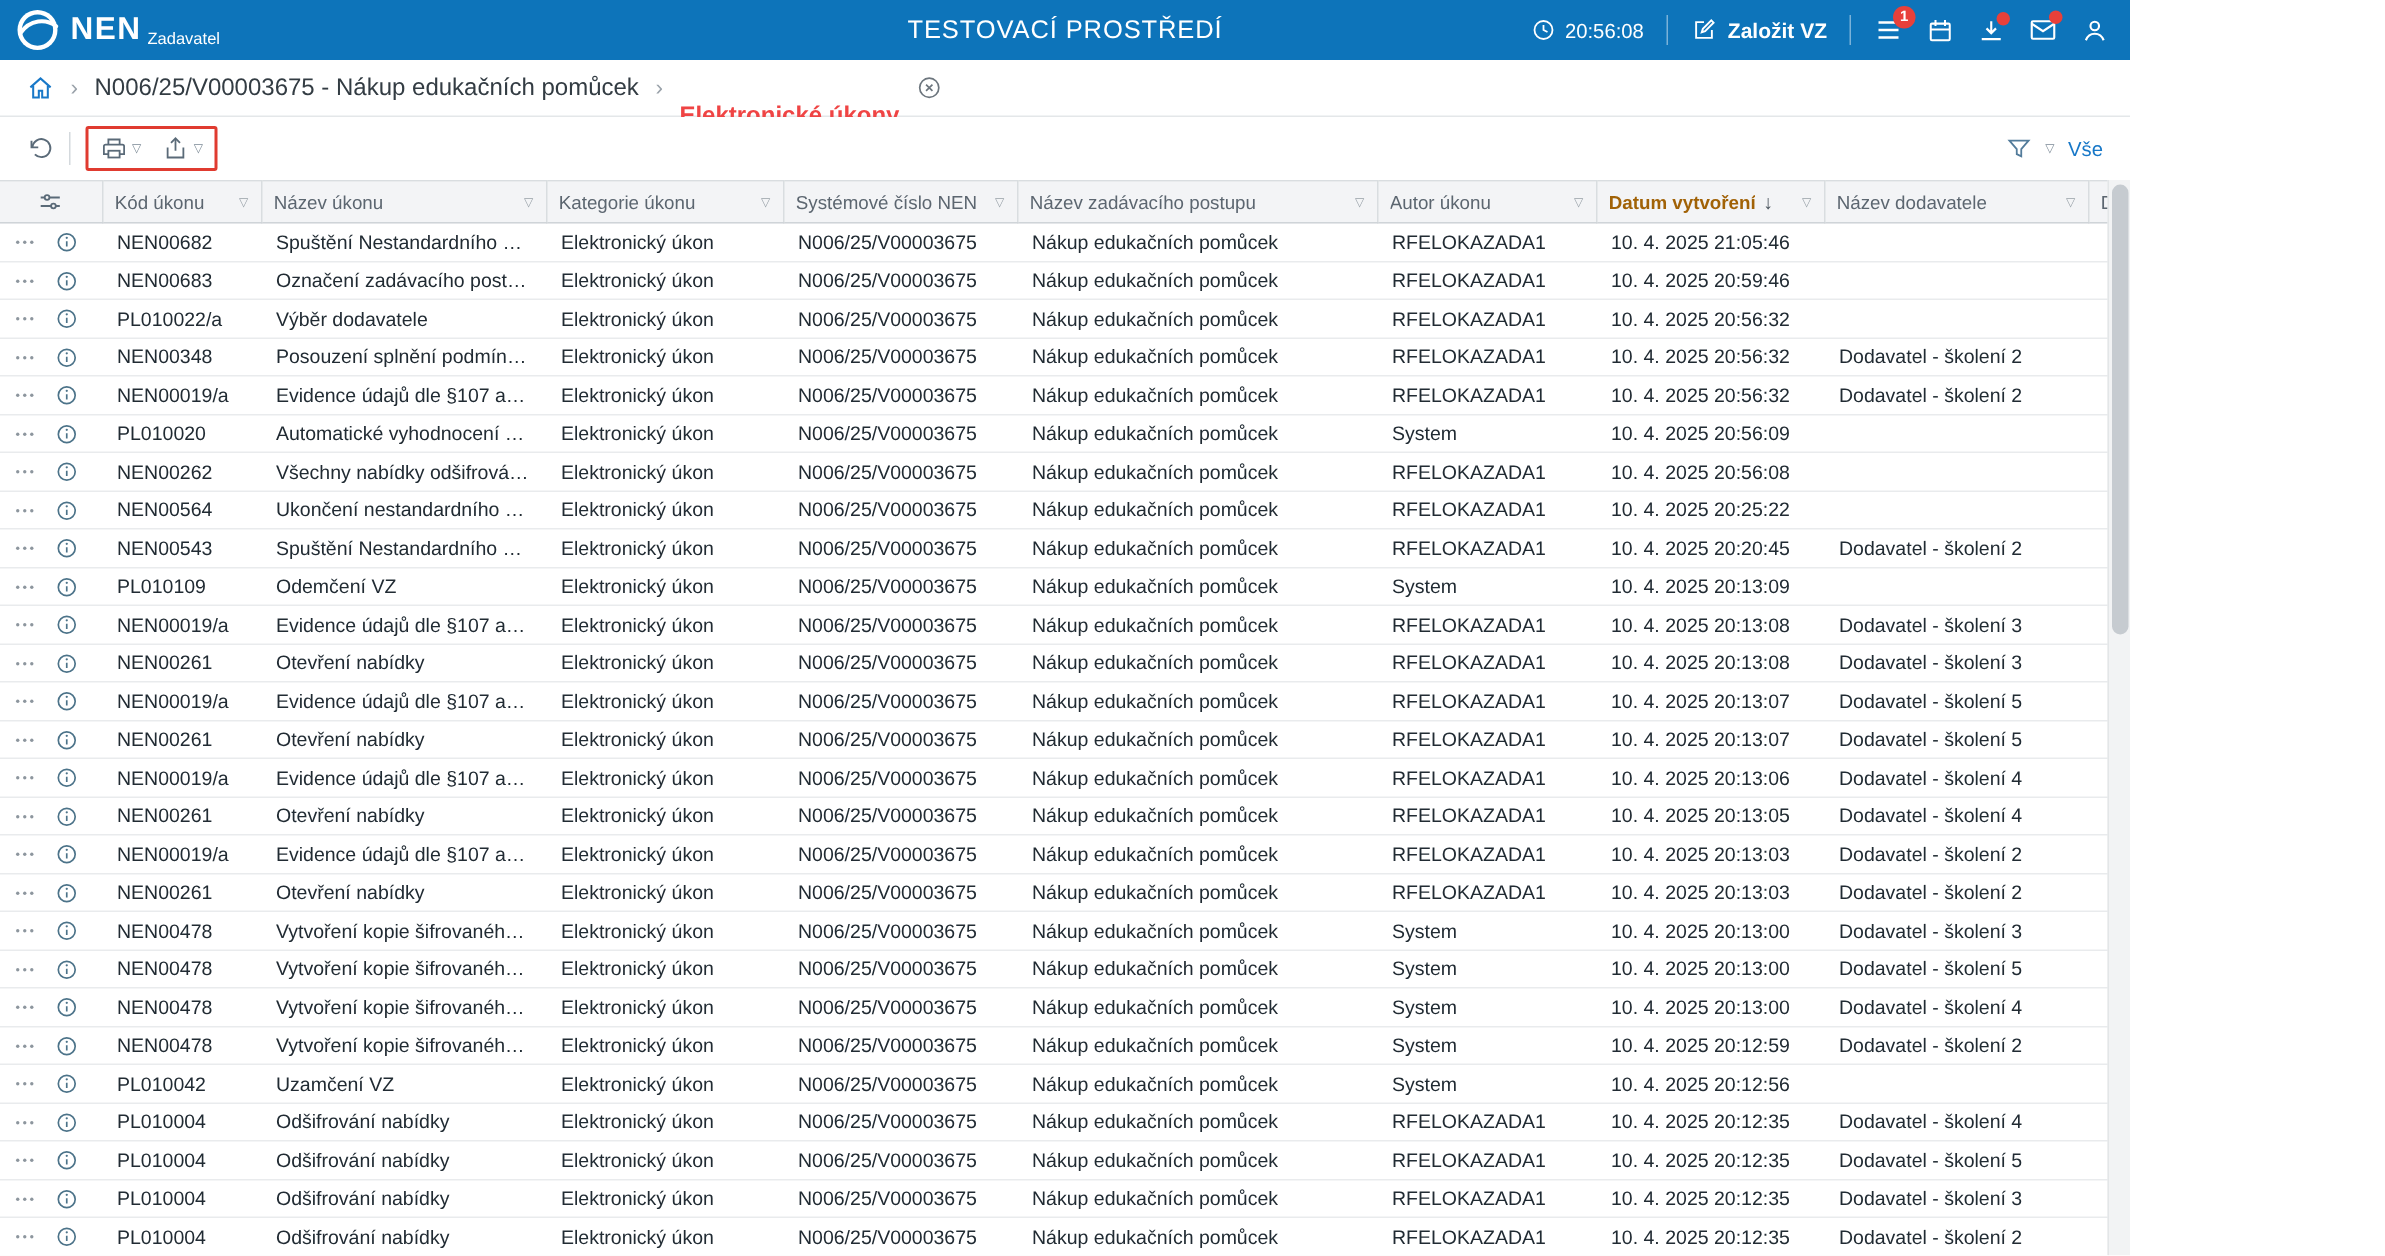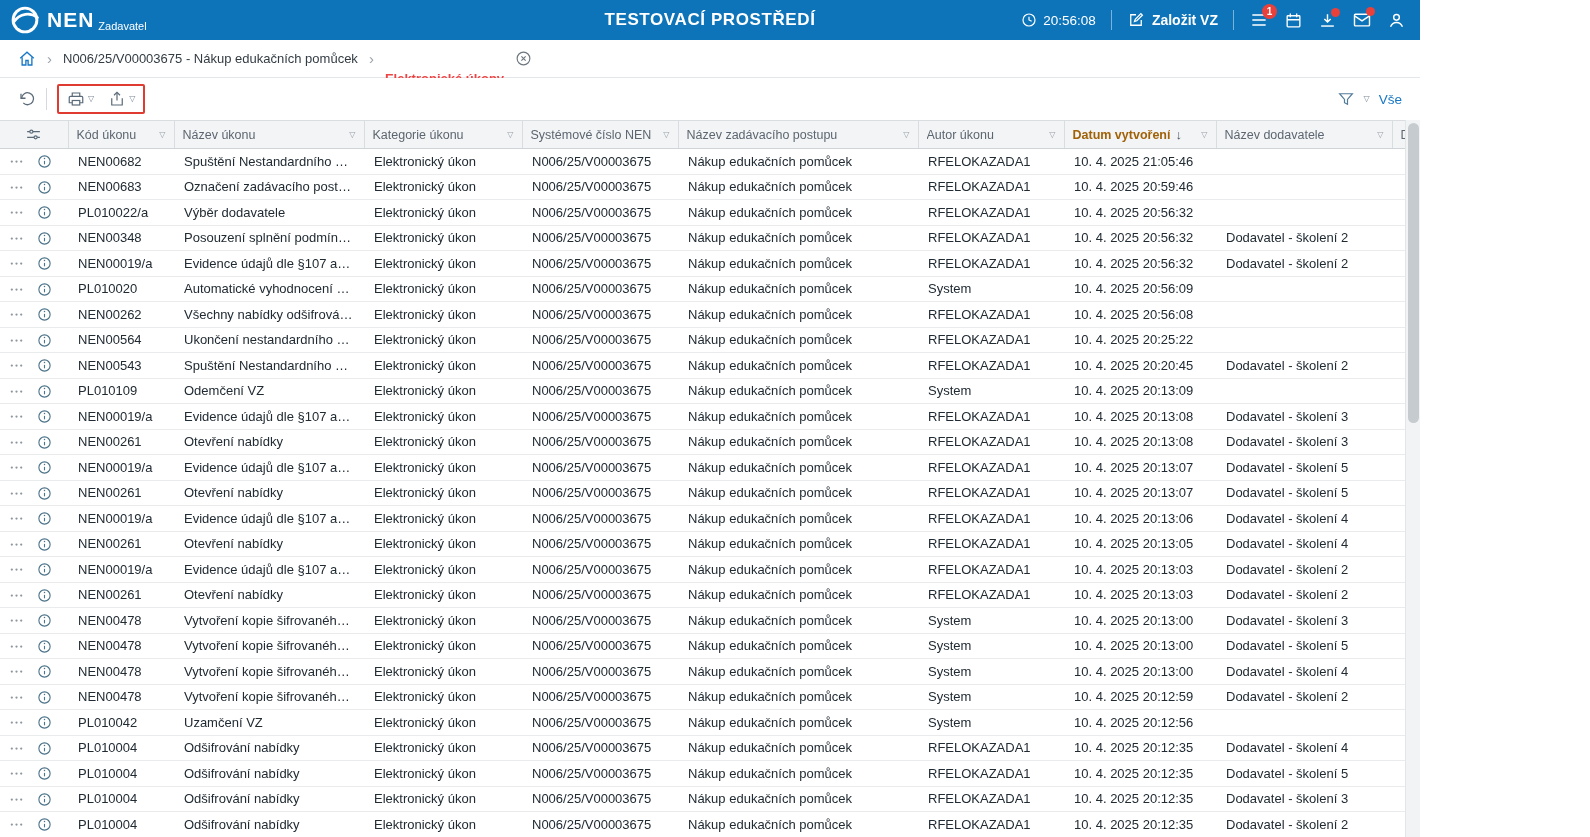--- a/index.html
+++ b/index.html
@@ -12,38 +12,38 @@
 
   
   .topbar { height: 40px; background: #0d74ba; color: #fff; display: flex; align-items: center;
     padding: 0 14px 0 10px; position: relative; flex: 0 0 40px; }
   .brand { display: flex; align-items: center; gap: 7px; }
   .logo-mark svg { display: block; }
   .brand-text { display: flex; align-items: baseline; }
   .brand-name { font-size: 21px; font-weight: 700; letter-spacing: 1px; }
   .brand-sub { font-size: 11px; margin-left: 4px; position: relative; top: 3px; }
   .topbar-title { position: absolute; left: 0; right: 0; text-align: center; font-size: 17px;
-    font-weight: 700; letter-spacing: 0.6px; pointer-events: none; }
+    font-weight: 400; letter-spacing: 0.6px; pointer-events: none; }
   .topbar-right { margin-left: auto; display: flex; align-items: center; gap: 15px; z-index: 1; }
   .clock { display: flex; align-items: center; gap: 6px; font-size: 13.5px; }
   .vdiv { width: 1px; height: 20px; background: rgba(255,255,255,0.45); }
   .create-vz { display: flex; align-items: center; gap: 7px; font-size: 14px; font-weight: 700; color: #fff; }
   .tb-icon { position: relative; color: #fff; display: flex; align-items: center; }
   .badge { position: absolute; top: -6px; right: -8px; background: #e8403a; color: #fff;
     border-radius: 8px; min-width: 15px; height: 15px; font-size: 10px; line-height: 15px;
     text-align: center; padding: 0 3px; font-weight: 700; }
   .dot { position: absolute; top: -3px; right: -3px; width: 9px; height: 9px; border-radius: 50%;
     background: #e8403a; }
 
   
   .breadcrumb { height: 38px; flex: 0 0 38px; display: flex; align-items: center; gap: 11px;
     padding: 0 18px; background: #fff; border-bottom: 1px solid #e4e7e9; }
   .bc-home { color: #1878c8; }
   .sep { color: #9aa2aa; font-size: 15px; }
-  .crumb { font-size: 13px; color: #333c43; }
+  .crumb { font-size: 16px; color: #333c43; }
   .crumb.current { font-weight: 700; color: #ef4444; margin-top: 39px; }
   .close-ic { color: #6d767e; }
 
   
   .toolbar { height: 42px; flex: 0 0 42px; display: flex; align-items: center; gap: 10px;
     padding: 0 18px; background: #fff; }
   .tool-btn { display: flex; align-items: center; gap: 3px; color: #5a6a78; }
   .vdiv.gray { background: #d4d9dd; height: 22px; }
   .tri { font-size: 8px; color: #7c8a96; line-height: 1; }
   .annotation { display: flex; align-items: center; gap: 14px; border: 2px solid #e03b30;

